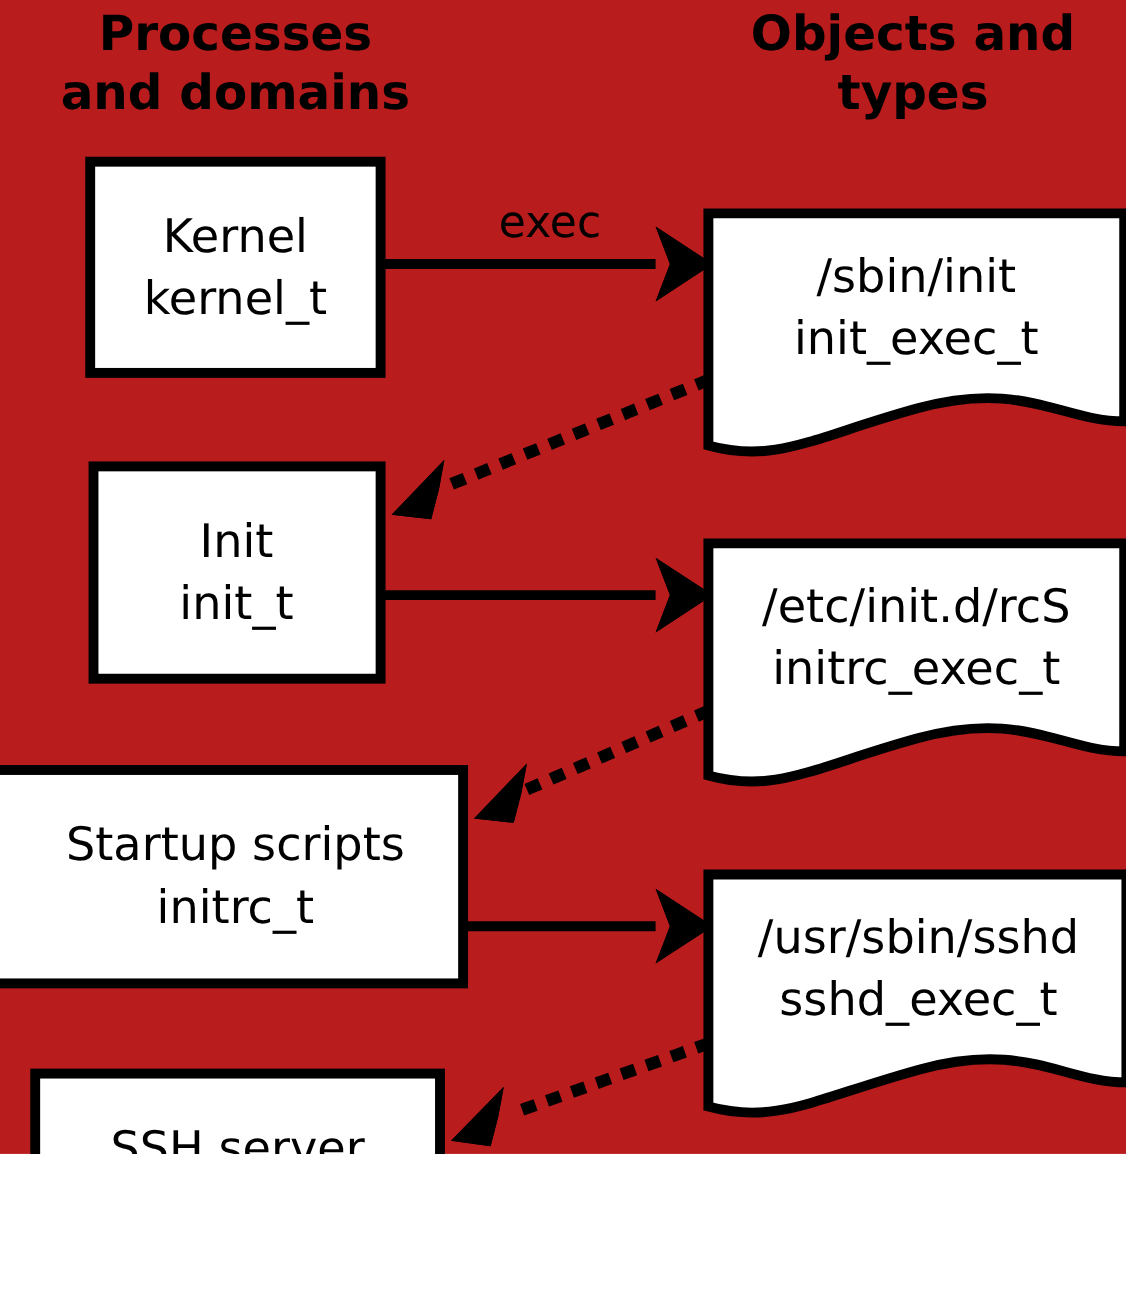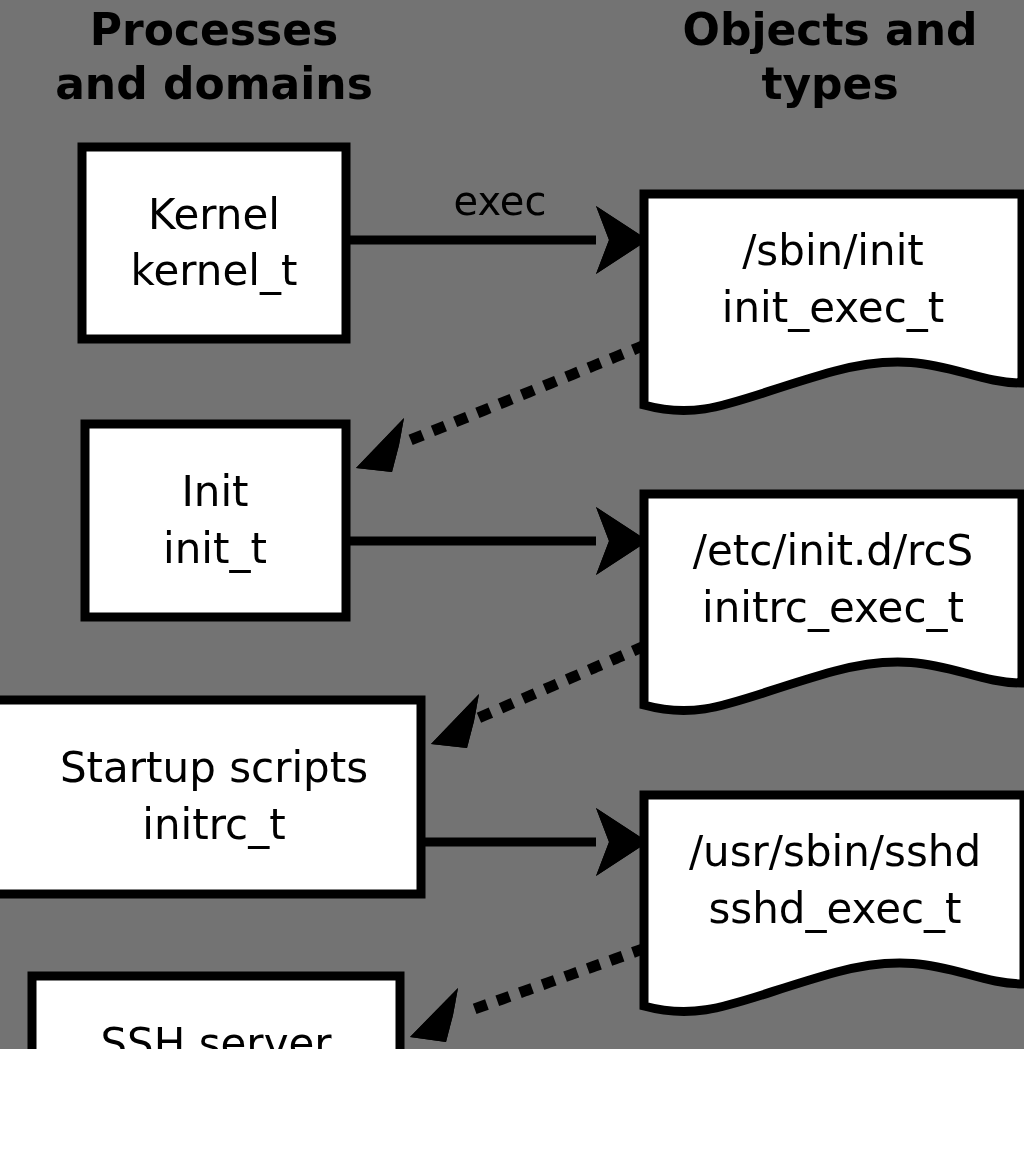--- a/index.html
+++ b/index.html
@@ -7,21 +7,21 @@
     padding: 0;
     background: #ffffff;
   }
   body {
     font-family: "DejaVu Sans", sans-serif;
   }
   #stage {
     position: relative;
     width: 1024px;
     height: 1049px;
-    background: #737373;
+    background: #b91c1c;
     overflow: hidden;
   }
   svg.diagram {
     position: absolute;
     top: 0;
     left: 0;
     width: 1024px;
     height: 1173px;
     display: block;
   }

